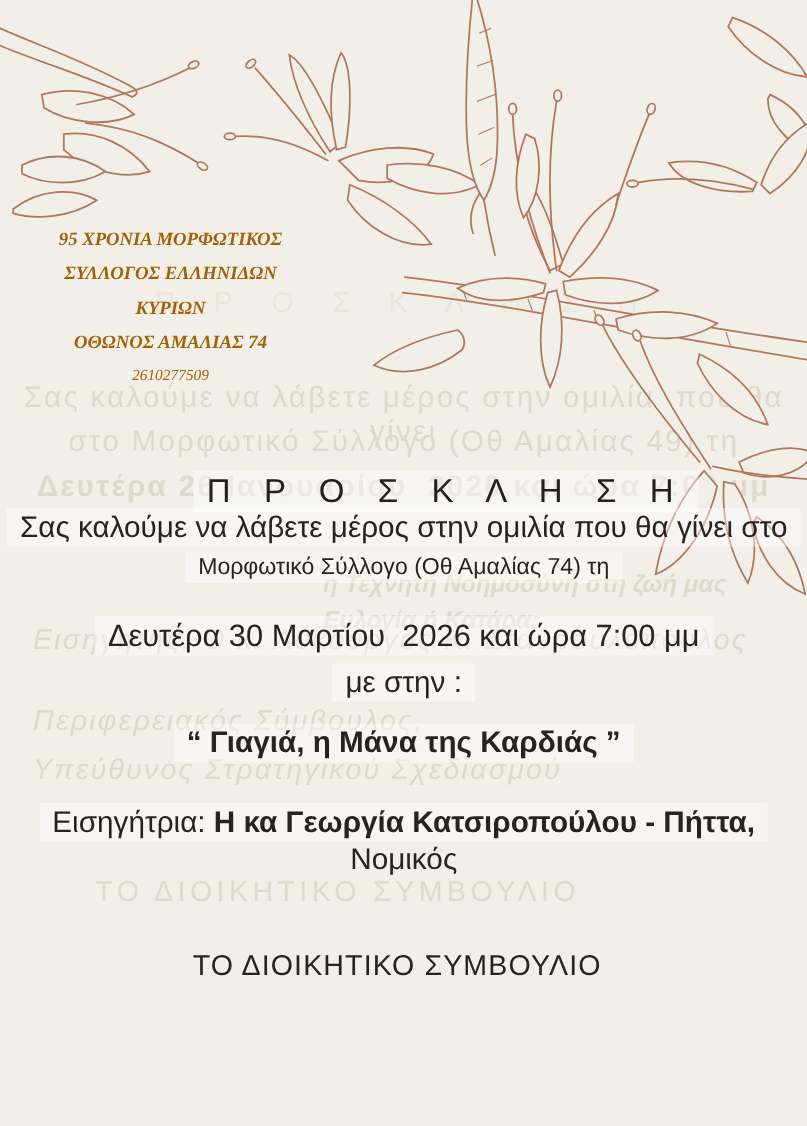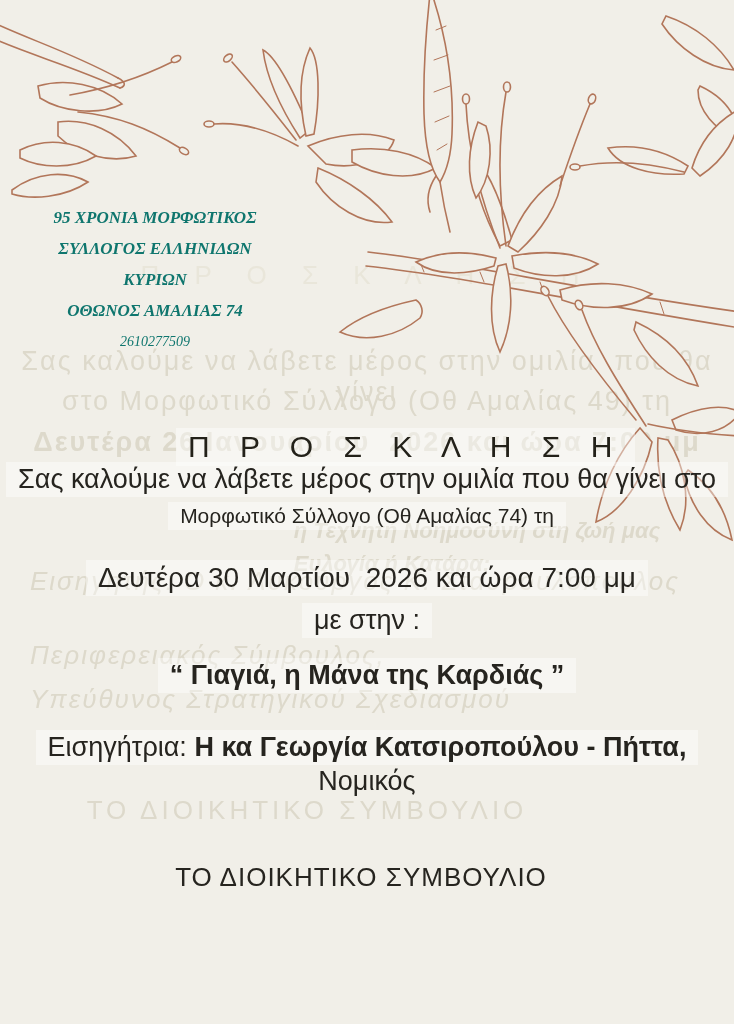--- a/index.html
+++ b/index.html
@@ -32,21 +32,21 @@
   .g-role3{top:722px;left:30px;font-size:26px;letter-spacing:2px;font-style:italic;}
   .g-sign{top:795px;font-size:26px;letter-spacing:4px;transform:translateX(-60px);}
 
   
   .main{z-index:3;}
   .band{background:rgba(255,255,255,0.42);padding:2px 12px;display:inline-block;}
   .letterhead{
     top:202px;left:32px;width:246px;text-align:center;
     font-family:"Liberation Serif","DejaVu Serif",serif;
     font-style:italic;font-weight:bold;
-    font-size:17px;line-height:31px;color:#0f766e;
+    font-size:17px;line-height:31px;color:#a16207;
   }
   .letterhead .phone{font-weight:normal;font-size:14px;}
   .title{top:394px;font-size:30px;letter-spacing:11px;color:#232119;}
   .intro1{top:462px;font-size:27px;}
   .intro2{top:502px;font-size:21px;}
   .date{top:560px;font-size:28px;}
   .topic-label{top:603px;font-size:27px;}
   .topic-title{top:658px;font-size:27px;font-weight:bold;}
   .speaker{top:730px;font-size:27px;}
   .speaker b{font-weight:bold;}

